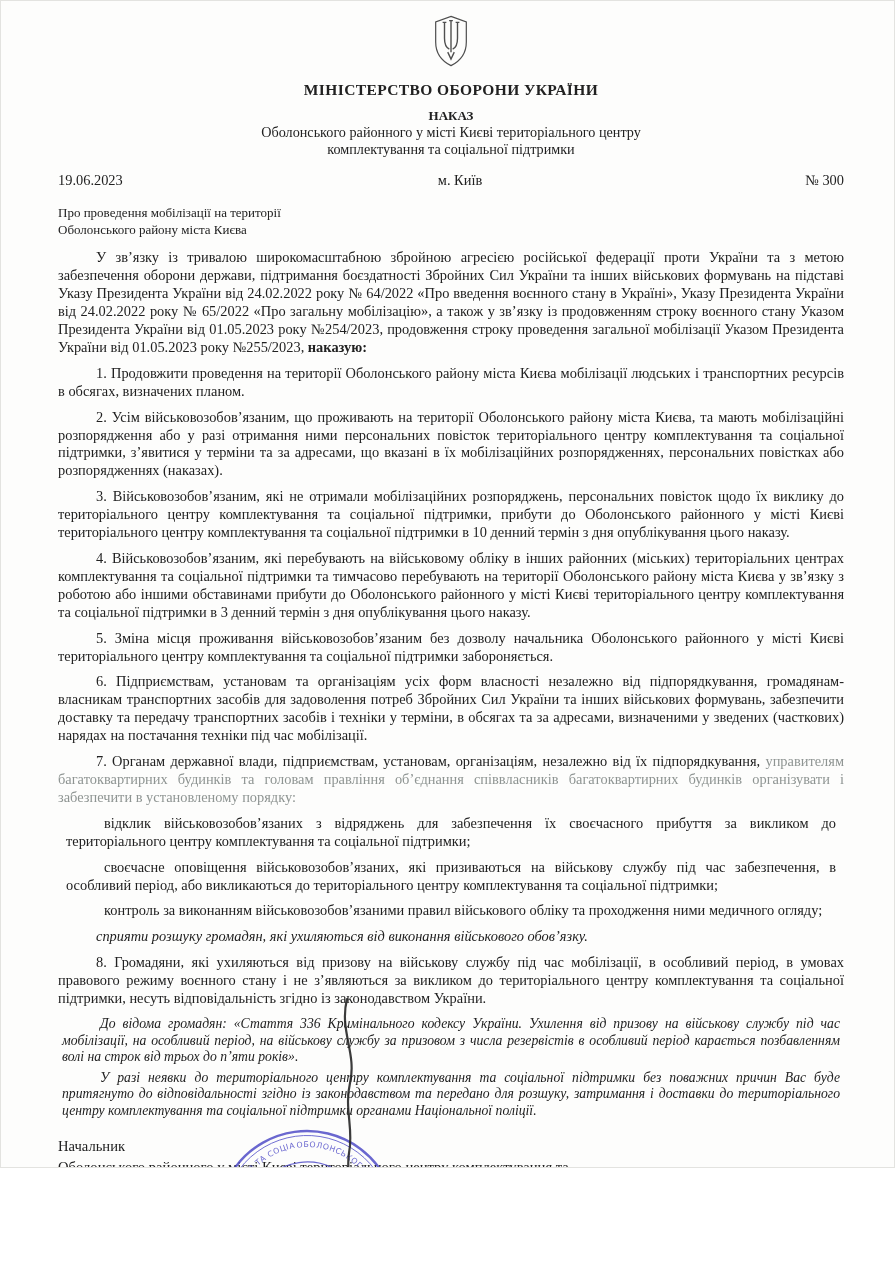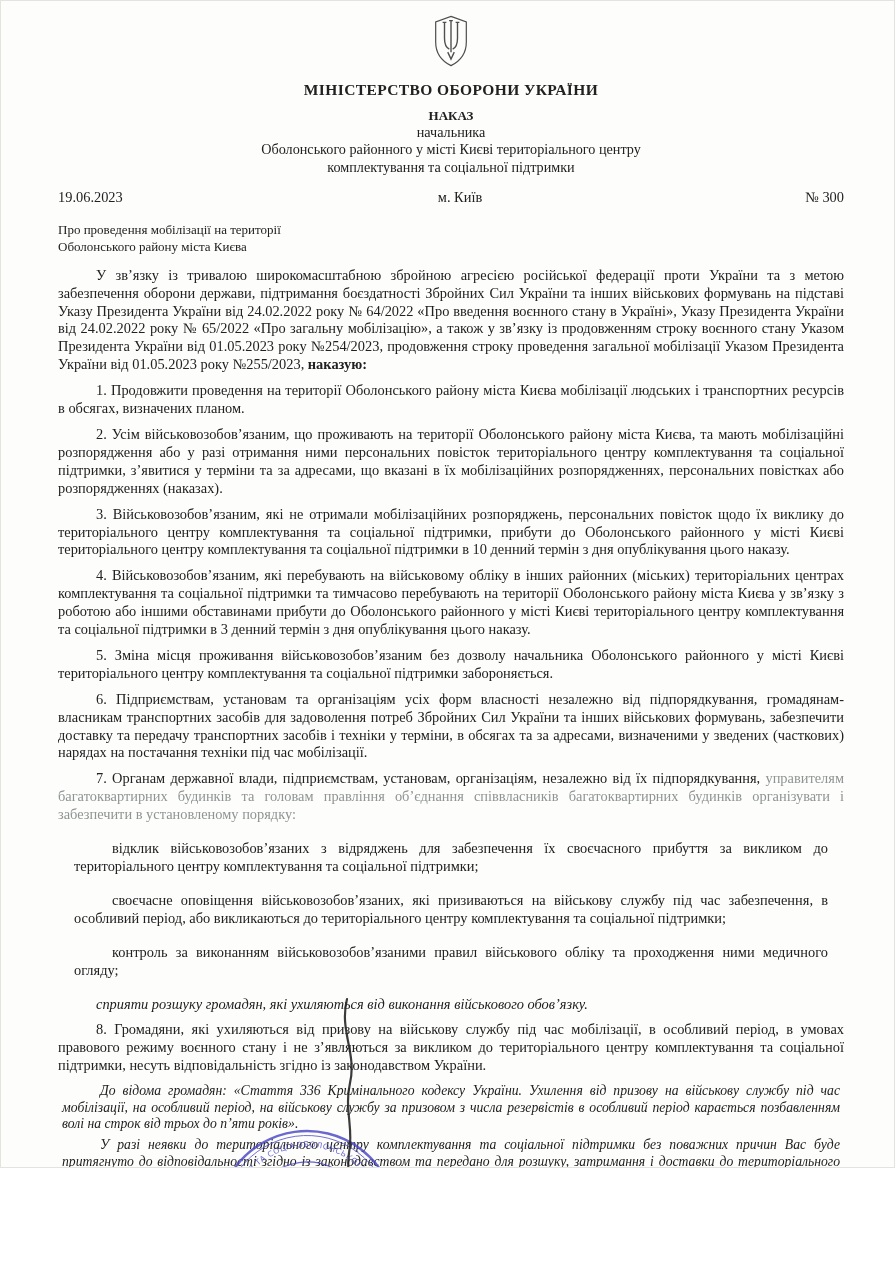--- a/index.html
+++ b/index.html
@@ -18,21 +18,21 @@
   .issuer { text-align:center; font-size:14.2px; line-height:1.22; }
 
   .meta-row { position:relative; margin-top:13px; font-size:14.4px; }
   .meta-center { position:absolute; left:18px; right:0; text-align:center; }
   .meta-right { float:right; }
 
   .subject { margin-top:16px; font-size:13px; line-height:1.3; }
 
   .body { margin-top:11px; font-size:14.4px; line-height:17.9px; }
   p.para { margin:0 0 8px; text-align:justify; text-indent:38px; }
-  p.sub  { margin:16px; text-align:justify; text-indent:38px; }
+  p.sub  { margin:8px; text-align:justify; text-indent:38px; }
   p.sub-last { margin:0 0 8px;font-style:italic; }
   .bold { font-weight:700; }
   .faded { color:#8e9492; }
 
   .notice { font-style:italic; font-size:13.7px; line-height:16.6px; text-align:justify; text-indent:38px; margin:4px; }
 
   .slogan { font-weight:700; margin:14px 0 0; text-indent:38px; font-size:14.8px; white-space:pre-wrap; }
 
   .signature { margin-top:16px; font-size:14.6px; line-height:1.5; }
   .sig-row { display:flex; justify-content:space-between; }
@@ -50,21 +50,20 @@
     <div class="emblem-wrap">
       <svg class="emblem" viewBox="0 0 40 56">
         <path d="M20 1.5 L36.5 7.5 V29 C36.5 42 30 49.5 20 54.5 C10 49.5 3.5 42 3.5 29 V7.5 Z" fill="none" stroke="#4f4f4f" stroke-width="1.3"></path>
         <path d="M13 8 V25 C13 32 15.5 35.5 18.2 36.8 M27 8 V25 C27 32 24.5 35.5 21.8 36.8 M20 6 V40 M16.5 40 L20 47.5 L23.5 40" fill="none" stroke="#4f4f4f" stroke-width="1.5"></path>
         <path d="M11 8 H15 M25 8 H29 M18 6 H22" fill="none" stroke="#4f4f4f" stroke-width="1.3"></path>
       </svg>
     </div>
 
     <div class="ministry">МІНІСТЕРСТВО ОБОРОНИ УКРАЇНИ</div>
     <div class="order-title">НАКАЗ</div>
-    <div class="issuer">начальника</div>
     <div class="issuer">Оболонського районного у місті Києві територіального центру</div>
     <div class="issuer">комплектування та соціальної підтримки</div>
 
     <div class="meta-row">
       <span>19.06.2023</span>
       <span class="meta-center">м. Київ</span>
       <span class="meta-right">№ 300</span>
     </div>
 
     <div class="subject">
@@ -89,20 +88,21 @@
       <p class="sub">контроль за виконанням військовозобов’язаними правил військового обліку та проходження ними медичного огляду;</p>
       <p class="sub sub-last">сприяти розшуку громадян, які ухиляються від виконання військового обов’язку.</p>
 
       <p class="para">8. Громадяни, які ухиляються від призову на військову службу під час мобілізації, в особливий період, в умовах правового режиму воєнного стану і не з’являються за викликом до територіального  центру комплектування та соціальної підтримки, несуть відповідальність згідно із законодавством України.</p>
 
       <p class="notice">До відома громадян: «Стаття 336 Кримінального кодексу України. Ухилення від призову на військову службу під час мобілізації, на особливий період, на військову службу за призовом з числа резервістів в особливий період карається позбавленням волі на строк від трьох до п’яти років».</p>
       <p class="notice">У разі неявки до територіального центру комплектування та соціальної підтримки без поважних причин Вас буде притягнуто до відповідальності згідно із законодавством та передано для розшуку, затримання і доставки до територіального центру комплектування та соціальної підтримки органами Національної поліції.</p>
 
 
       <div class="signature">
+        <div>Начальник</div>
         <div>Оболонського районного у місті Києві територіального центру  комплектування та</div>
         <div class="sig-row">
           <span>полковник</span>
           <span class="sig-name">Олексій ПРИВАЛА</span>
         </div>
       </div>
     </div>
   </div>
 
   <svg class="stamp" viewBox="0 0 186 186">

